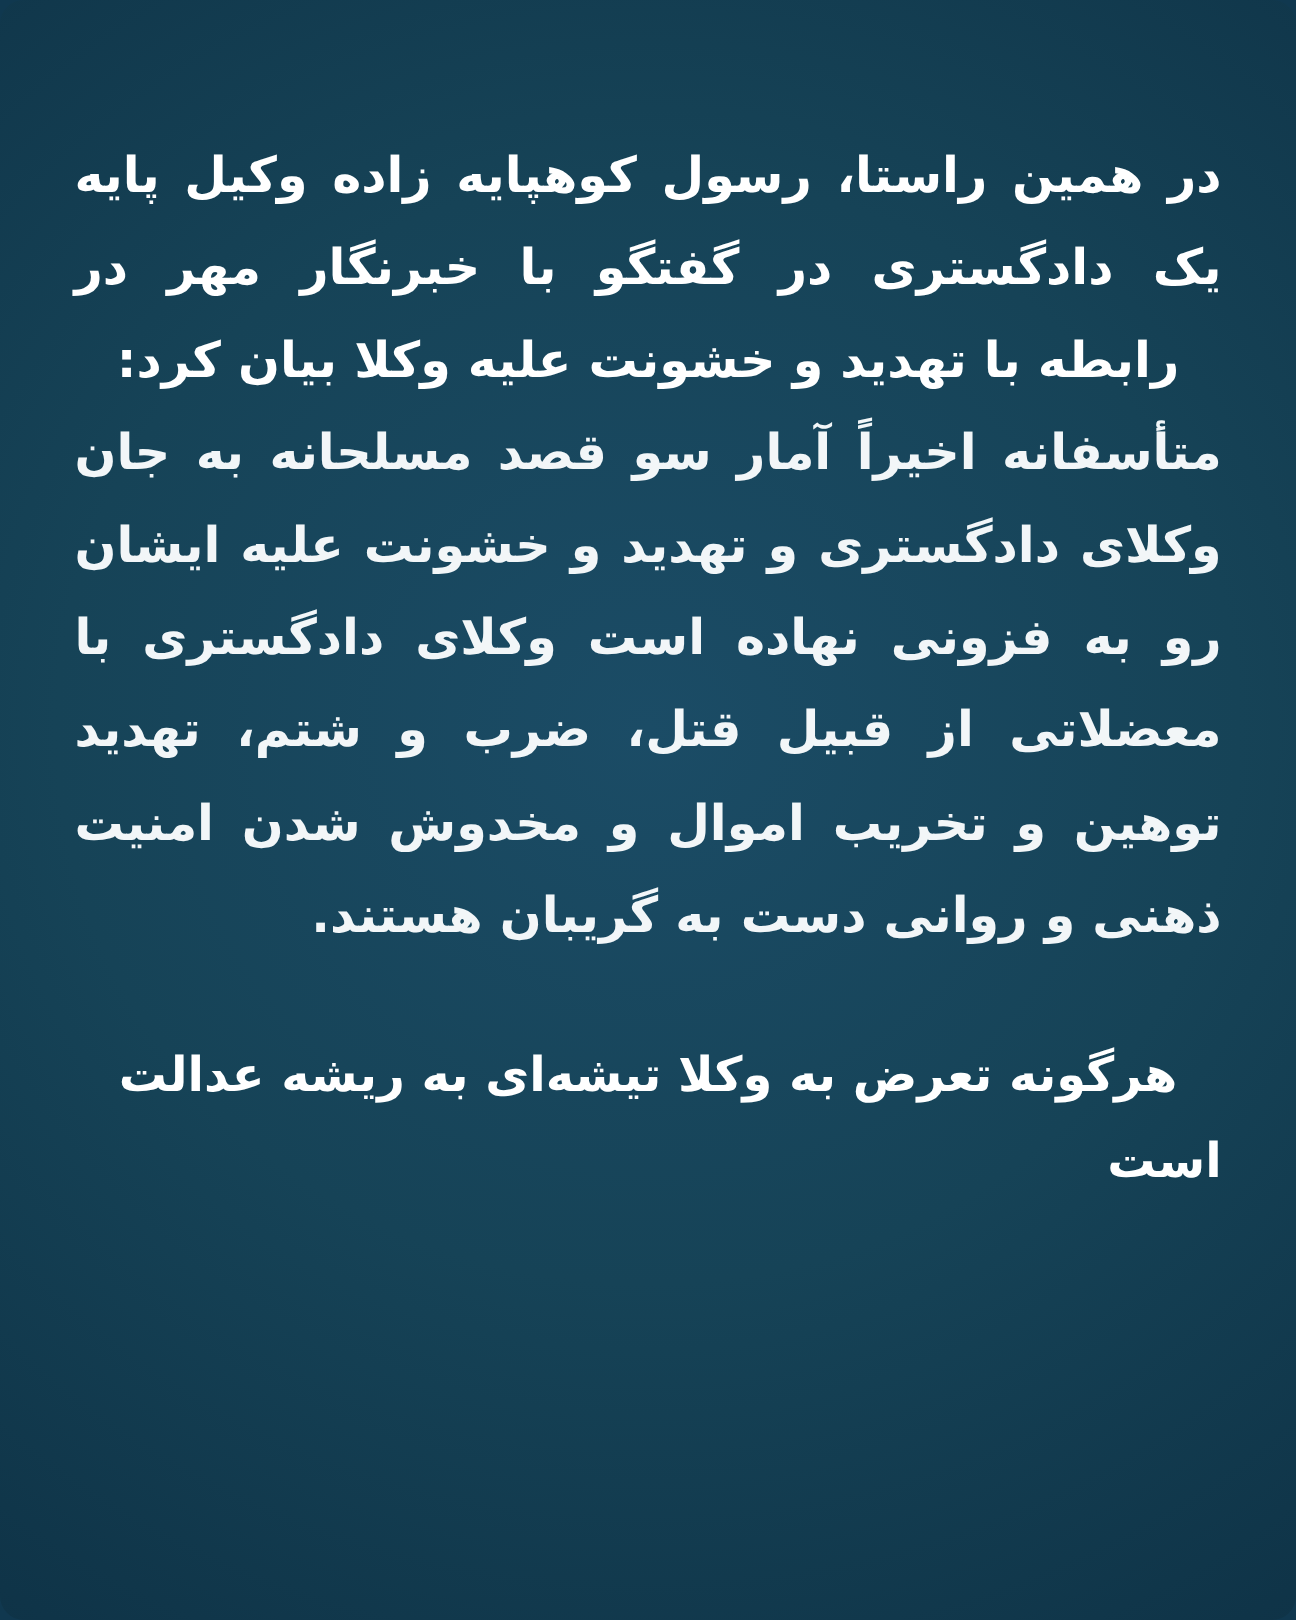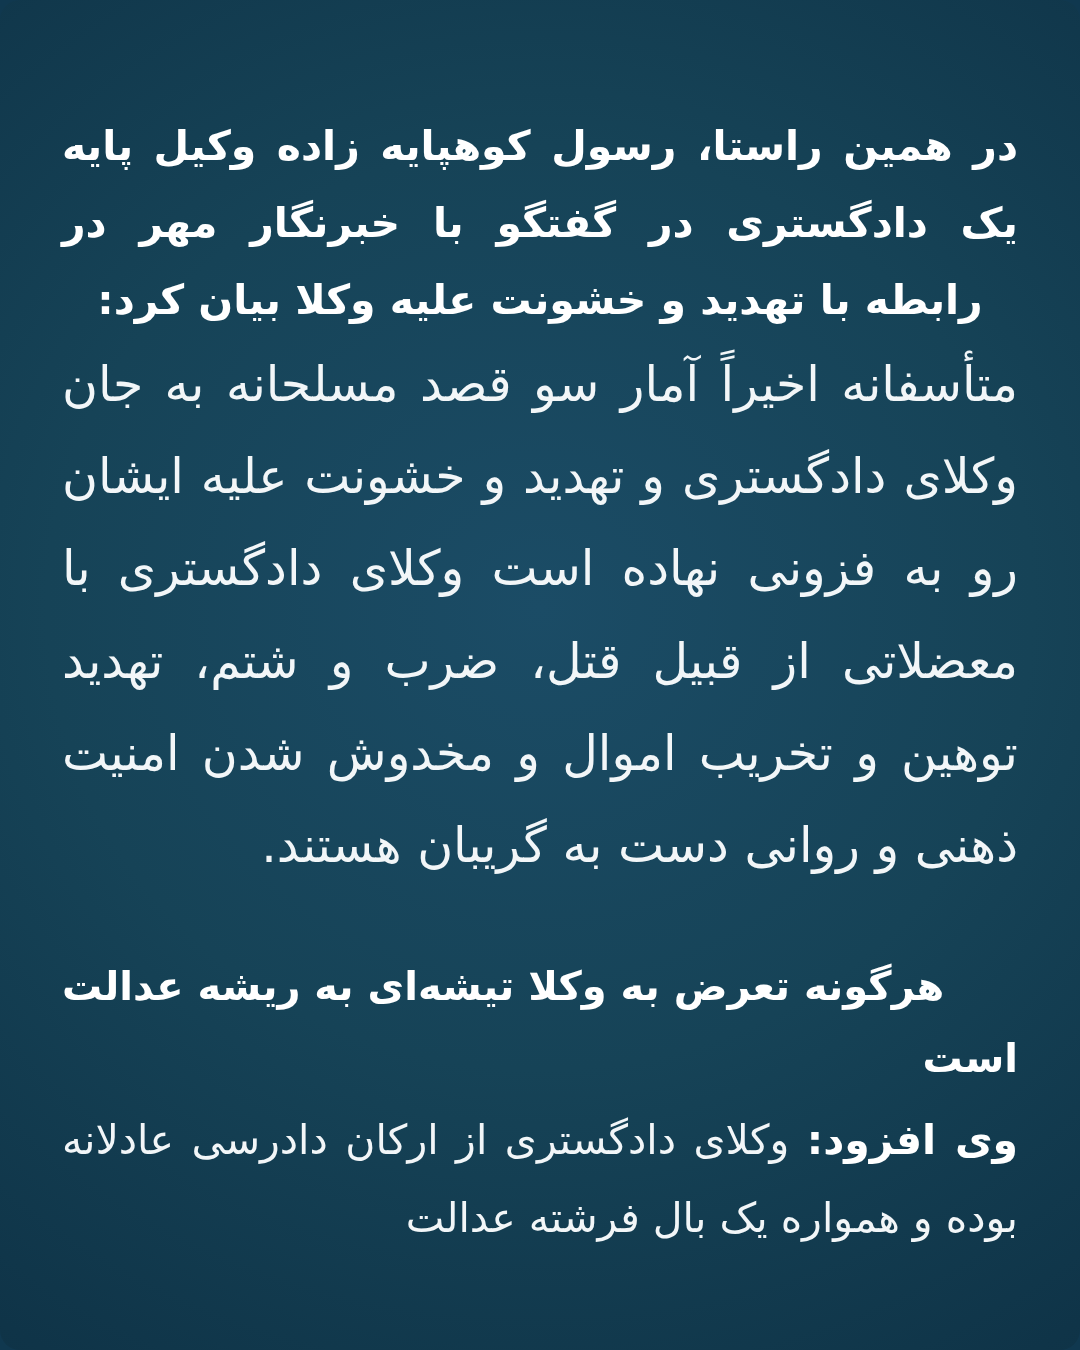--- a/index.html
+++ b/index.html
@@ -35,23 +35,23 @@
     text-align-last: right;
     color: #ffffff;
   }
 
   p {
     margin: 0;
     padding: 0;
   }
 
   .para {
-    font-size: 49px;
+    font-size: 41px;
     line-height: 1.88;
-    font-weight: 400;
+    font-weight: 700;
     color: #f2f6f8;
     letter-spacing: 0px;
   }
 
   .lead {
     font-size: 41px;
     line-height: 1.88;
     font-weight: 700;
     color: #ffffff;
     text-align: justify;
@@ -60,21 +60,21 @@
 
   .gap {
     height: 58px;
   }
 
   .heading {
     font-size: 40px;
     line-height: 1.8;
     font-weight: 700;
     color: #ffffff;
-    text-align: left;
+    text-align: center;
     text-align-last: right;
     margin-bottom: 8px;
   }
 
   .body-block {
     font-size: 41px;
     line-height: 1.9;
     color: #f2f6f8;
     text-align: justify;
     text-align-last: right;
@@ -92,16 +92,15 @@
   <div class="content">
 
     <p class="lead">در همین راستا، رسول کوهپایه زاده وکیل پایه یک دادگستری در گفتگو با خبرنگار مهر در رابطه با تهدید و خشونت علیه وکلا بیان کرد:</p>
 
     <p class="para">متأسفانه اخیراً آمار سو قصد مسلحانه به جان وکلای دادگستری و تهدید و خشونت علیه ایشان رو به فزونی نهاده است وکلای دادگستری با معضلاتی از قبیل قتل، ضرب و شتم، تهدید توهین و تخریب اموال و مخدوش شدن امنیت ذهنی و روانی دست به گریبان هستند.</p>
 
     <div class="gap"></div>
 
     <p class="heading">هرگونه تعرض به وکلا تیشه‌ای به ریشه عدالت است</p>
 
-    <p class="body-block"><span class="strong">وی افزود:</span><span> وکلای دادگستری از ارکان دادرسی عادلانه بوده و همواره یک بال فرشته عدالت</span></p>
 
   </div>
 </div>
 
 </body></html>

